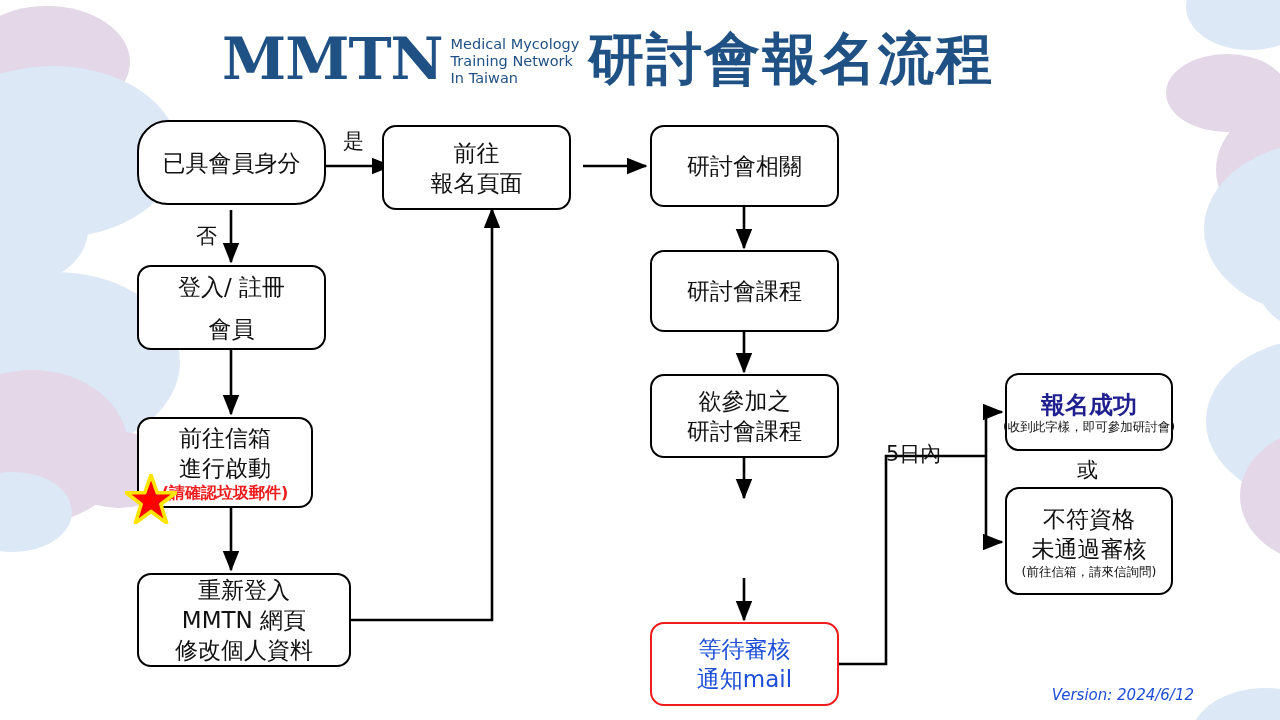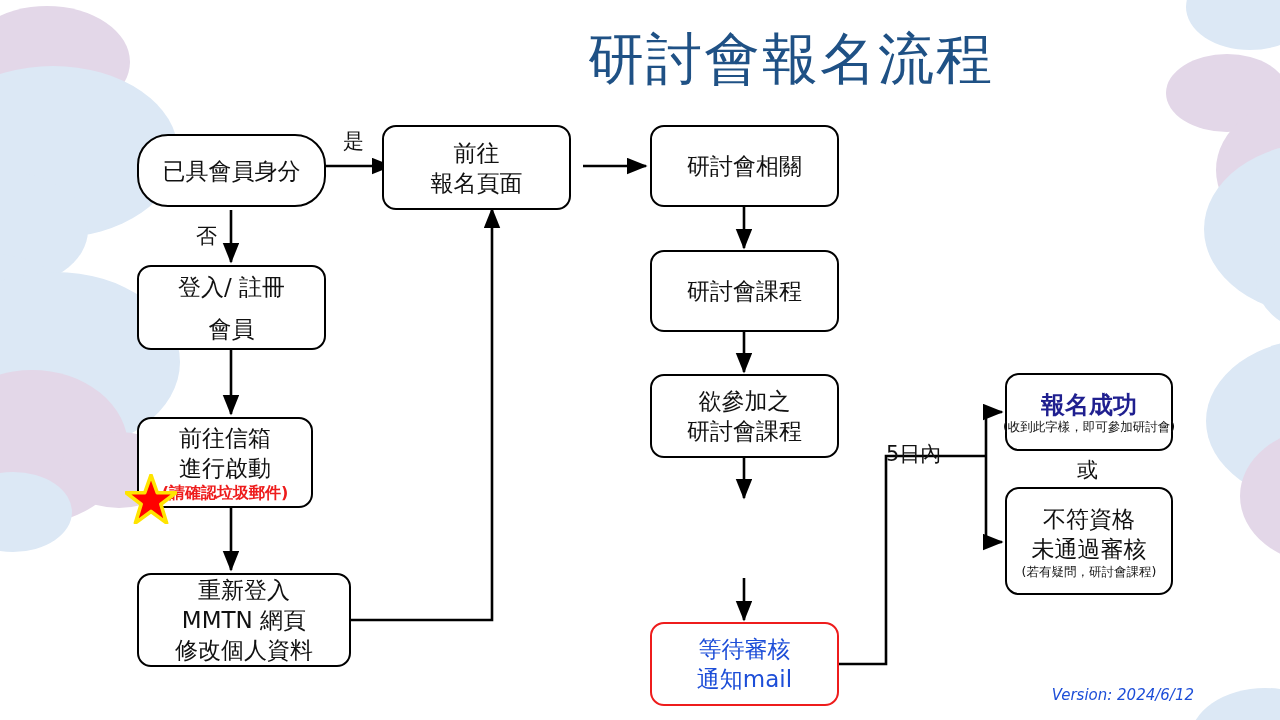--- a/index.html
+++ b/index.html
@@ -19,21 +19,21 @@
     font-weight:700;font-size:58px;line-height:58px;color:#1F5185;
     letter-spacing:-1px;
   }
   .logo-sub{
     margin-left:8px;color:#1F5185;font-size:14.5px;line-height:17px;
     font-family:"DejaVu Sans","Liberation Sans",sans-serif;
     padding-top:4px;
   }
   .page-title{
     position:absolute;left:588px;top:28px;
-    font-size:56px;line-height:62px;font-weight:400;color:#1F5185;
+    font-size:56px;line-height:62px;font-weight:700;color:#1F5185;
     letter-spacing:2px;white-space:nowrap;
   }
 
   
   .node{
     position:absolute;box-sizing:border-box;
     border:2.5px solid #000;border-radius:14px;background:#fff;
     display:flex;flex-direction:column;align-items:center;justify-content:center;
     text-align:center;color:#111;
   }
@@ -74,20 +74,28 @@
     <div class="deco" style="left:1186px;top:-36px;width:128px;height:86px;background:#DCE8F5;"></div>
     <div class="deco" style="left:1166px;top:54px;width:122px;height:78px;background:#E3D7E8;"></div>
     <div class="deco" style="left:1216px;top:96px;width:190px;height:148px;background:#E3D7E8;"></div>
     <div class="deco" style="left:1204px;top:142px;width:238px;height:174px;background:#DCE8F5;"></div>
     <div class="deco" style="left:1256px;top:228px;width:140px;height:106px;background:#DCE8F5;"></div>
     <div class="deco" style="left:1206px;top:338px;width:230px;height:166px;background:#DCE8F5;"></div>
     <div class="deco" style="left:1240px;top:428px;width:170px;height:136px;background:#E3D7E8;"></div>
     <div class="deco" style="left:1190px;top:688px;width:150px;height:104px;background:#DCE8F5;"></div>
   </div>
 
+  <div class="logo-wrap">
+    <div class="logo-mark">MMTN</div>
+    <div class="logo-sub">
+      <div>Medical Mycology</div>
+      <div>Training Network</div>
+      <div>In Taiwan</div>
+    </div>
+  </div>
   <div class="page-title">研討會報名流程</div>
 
   <svg class="wires" viewBox="0 0 1280 720">
     <defs>
       <marker id="ah" markerWidth="9" markerHeight="9" refX="7.4" refY="3.2" orient="auto" markerUnits="strokeWidth">
         <path d="M0,0 L8,3.2 L0,6.4 z" fill="#000"></path>
       </marker>
     </defs>
     <g stroke="#000" stroke-width="2.6" fill="none">
        signup-page (yes) --&gt;
@@ -117,21 +125,21 @@
       
       <path d="M986,456 L986,542 L1002,542" marker-end="url(#ah)"></path>
     </g>
   </svg>
 
   <div class="edge-label" style="left:343px;top:129px;">是</div>
   <div class="edge-label" style="left:196px;top:224px;">否</div>
   <div class="edge-label" style="left:886px;top:442px;">5日內</div>
   <div class="edge-label" style="left:1077px;top:458px;">或</div>
 
-  <div class="node" style="left:137px;top:134px;width:189px;height:73px;border-radius:31px;">
+  <div class="node" style="left:137px;top:120px;width:189px;height:85px;border-radius:31px;">
     <div class="ln">已具會員身分</div>
   </div>
 
   <div class="node" style="left:137px;top:265px;width:189px;height:85px;gap:12px;">
     <div class="ln">登入/ 註冊</div>
     <div class="ln">會員</div>
   </div>
 
   <div class="node" style="left:137px;top:417px;width:176px;height:91px;">
     <div class="ln">前往信箱</div>
@@ -174,18 +182,18 @@
   </div>
 
   <div class="node" style="left:1005px;top:373px;width:168px;height:78px;">
     <div class="ln-blue">報名成功</div>
     <div class="note-sm">(收到此字樣，即可參加研討會)</div>
   </div>
 
   <div class="node" style="left:1005px;top:487px;width:168px;height:108px;">
     <div class="ln">不符資格</div>
     <div class="ln">未通過審核</div>
-    <div class="note-sm">(若有疑問，研討會課程)</div>
+    <div class="note-sm">(前往信箱，請來信詢問)</div>
   </div>
 
   <div class="version">Version: 2024/6/12</div>
 
 </div>
 
 </body></html>

